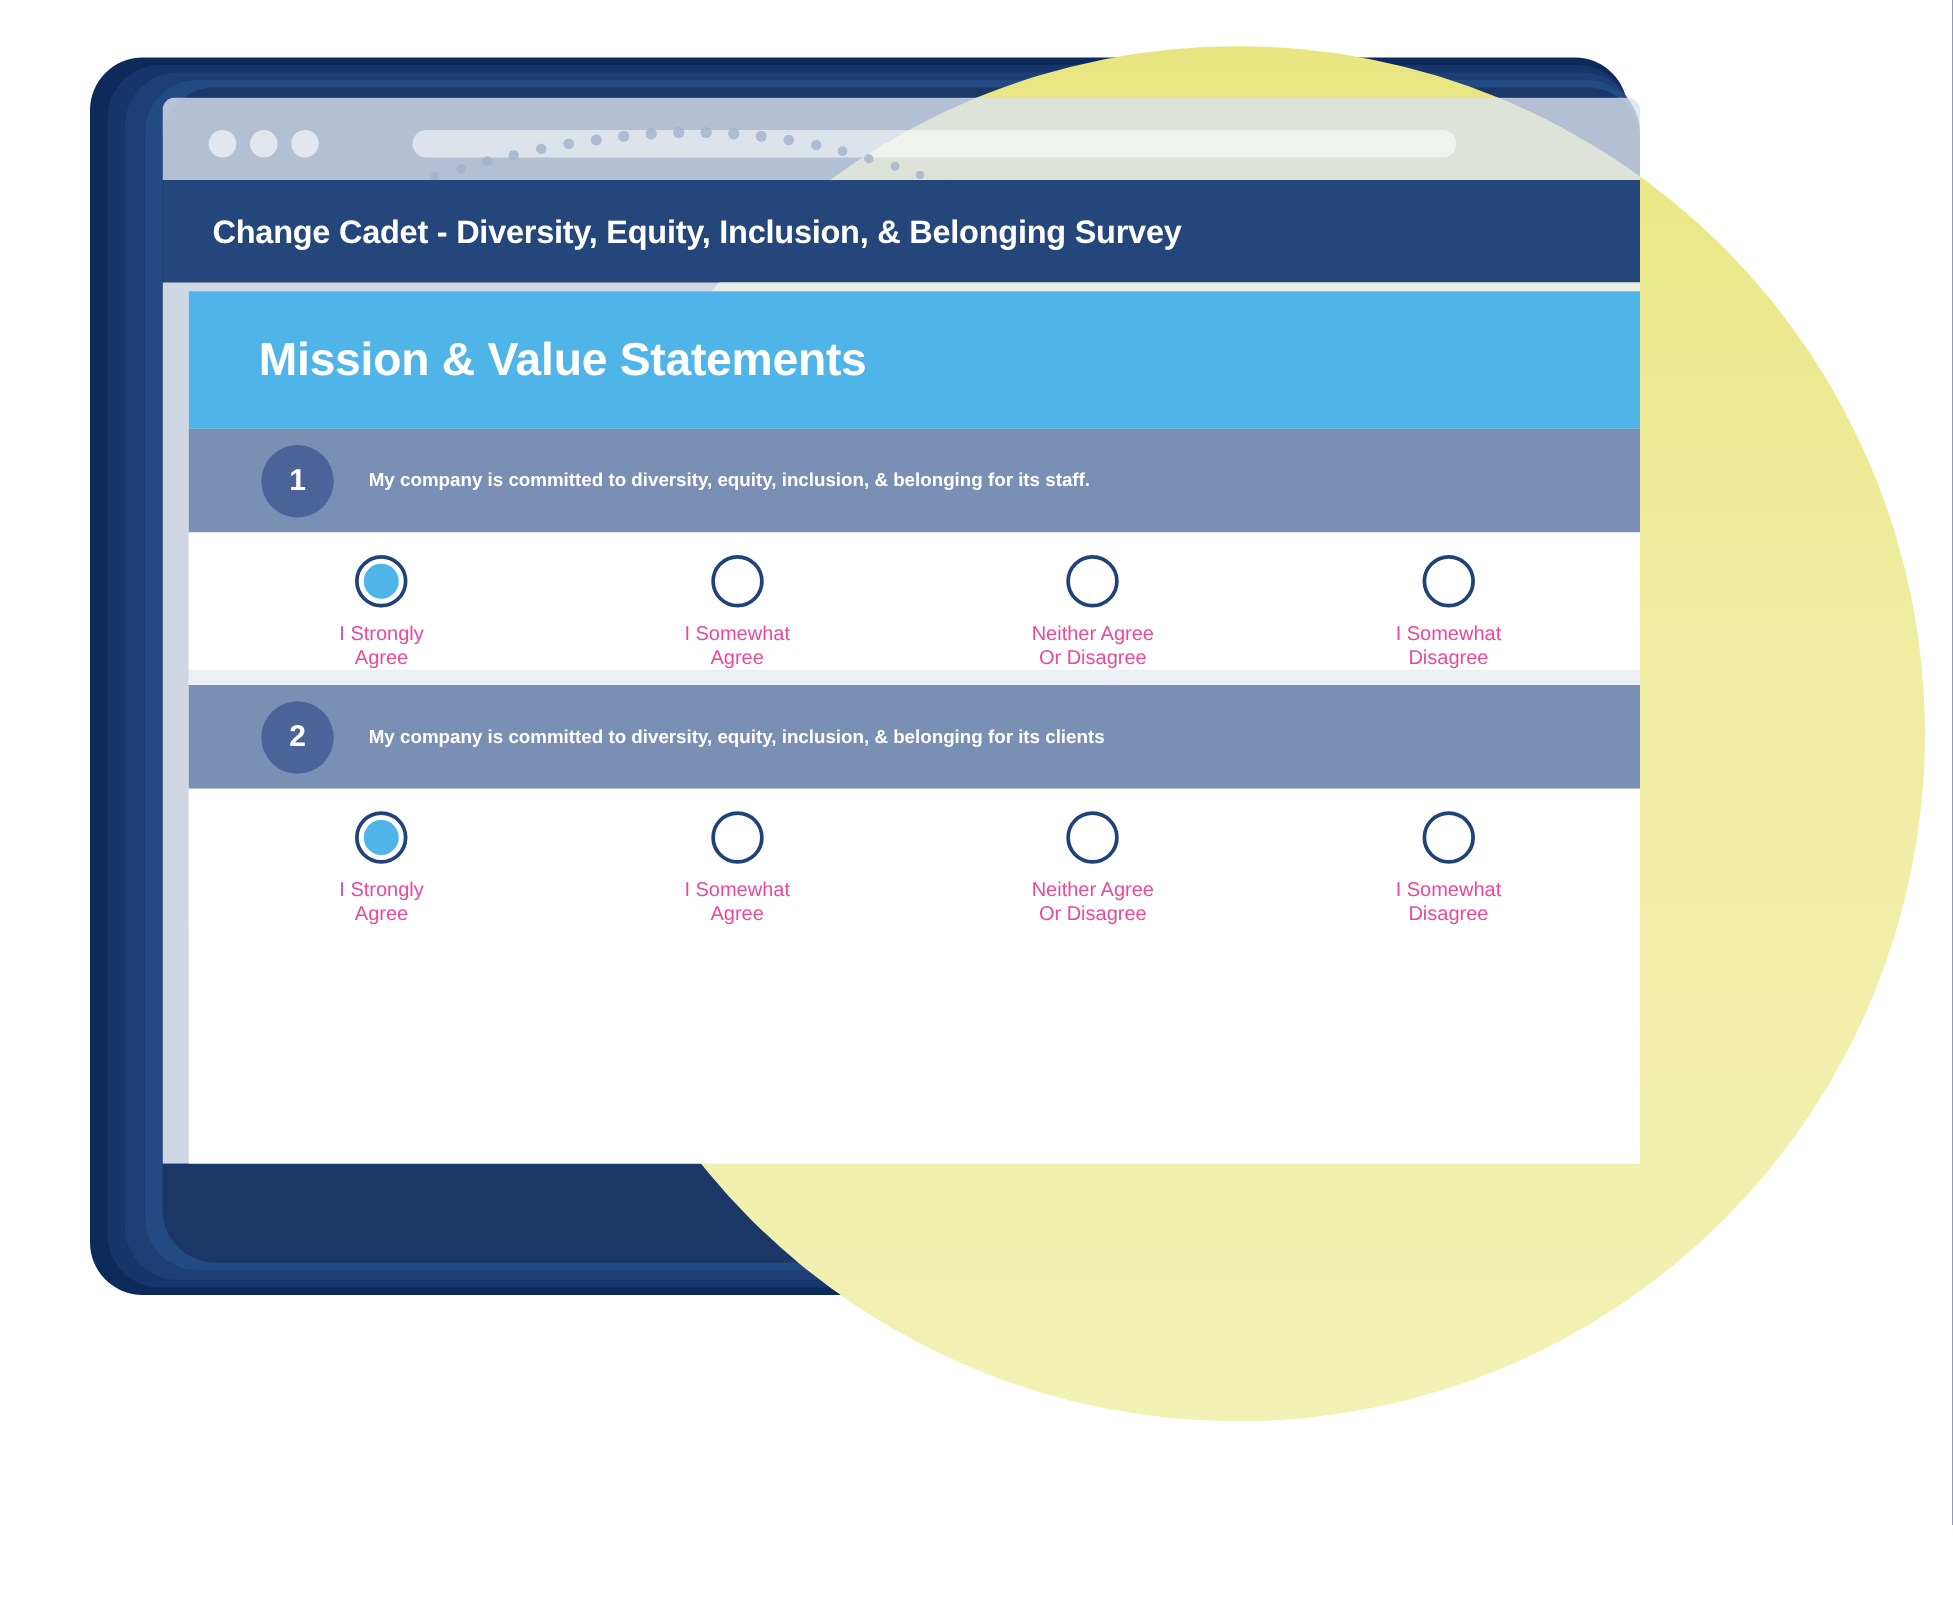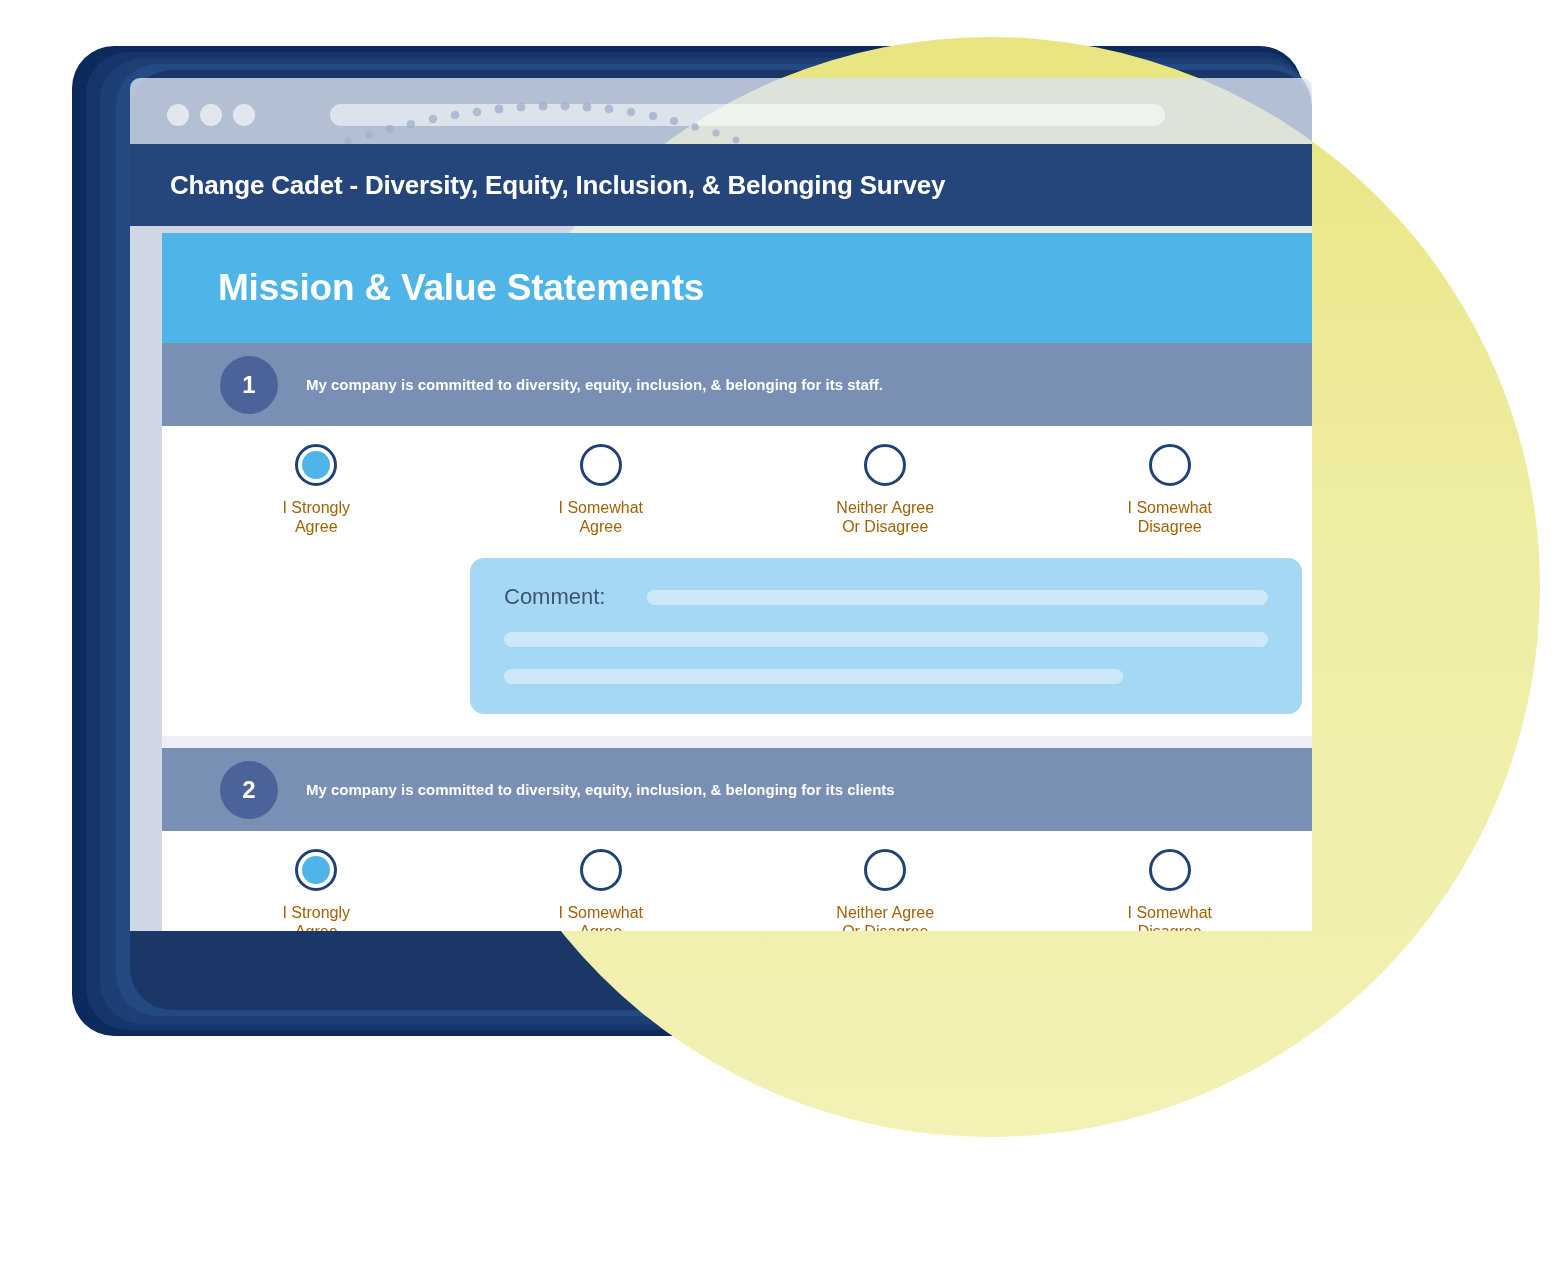--- a/index.html
+++ b/index.html
@@ -114,21 +114,21 @@
   .page-bg {
     position: absolute;
     left: 0; top: 148px;
     width: 1182px;
     height: 705px;
     background: rgba(233,238,245,0.88);
   }
 
   .card {
     position: absolute;
-    left: 32px;
+    left: 21px;
     top: 155px;
     width: 1162px;
     height: 698px;
     background: #ffffff;
   }
 
   .section-header {
     height: 110px;
     background: #4fb4e8;
     display: flex;
@@ -202,21 +202,21 @@
   }
   .radio.selected .dot {
     width: 28px;
     height: 28px;
     border-radius: 50%;
     background: #4fb4e8;
   }
   .option-label {
     margin-top: 12px;
     text-align: center;
-    color: #a16207;
+    color: #ec4899;
     font-size: 16px;
     line-height: 19px;
     font-weight: normal;
     white-space: pre-line;
   }
 
   .comment-wrap {
     padding: 22px 12px 22px 12px;
   }
   .comment-box {
@@ -345,30 +345,20 @@
           </div>
 
           <div class="option">
             <div class="radio"></div>
             <div class="option-label">I Somewhat
 Disagree</div>
           </div>
 
         </div>
 
-        <div class="comment-wrap">
-          <div class="comment-box">
-            <div class="comment-first-line">
-              <div class="comment-label">Comment:</div>
-              <div class="ph ph1" title=""></div>
-            </div>
-            <div class="ph ph2"></div>
-            <div class="ph ph3"></div>
-          </div>
-        </div>
       </div>
 
       <div class="divider-gap"></div>
 
       <div class="q-band">
         <div class="q-badge">2</div>
         <div class="q-text">My company is committed to diversity, equity, inclusion, &amp; belonging for its clients</div>
       </div>
 
       <div class="q-body">

